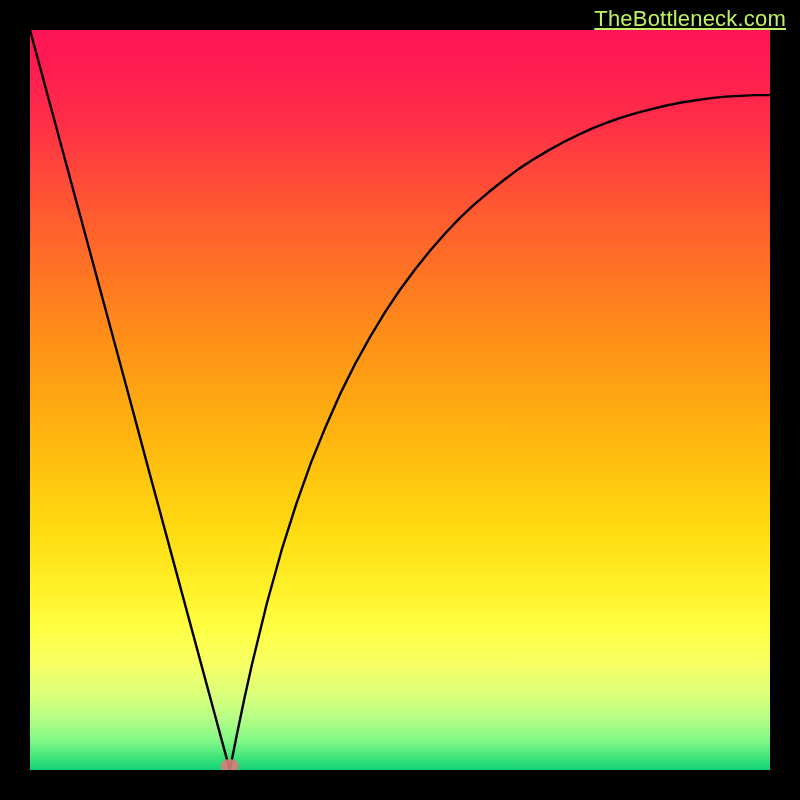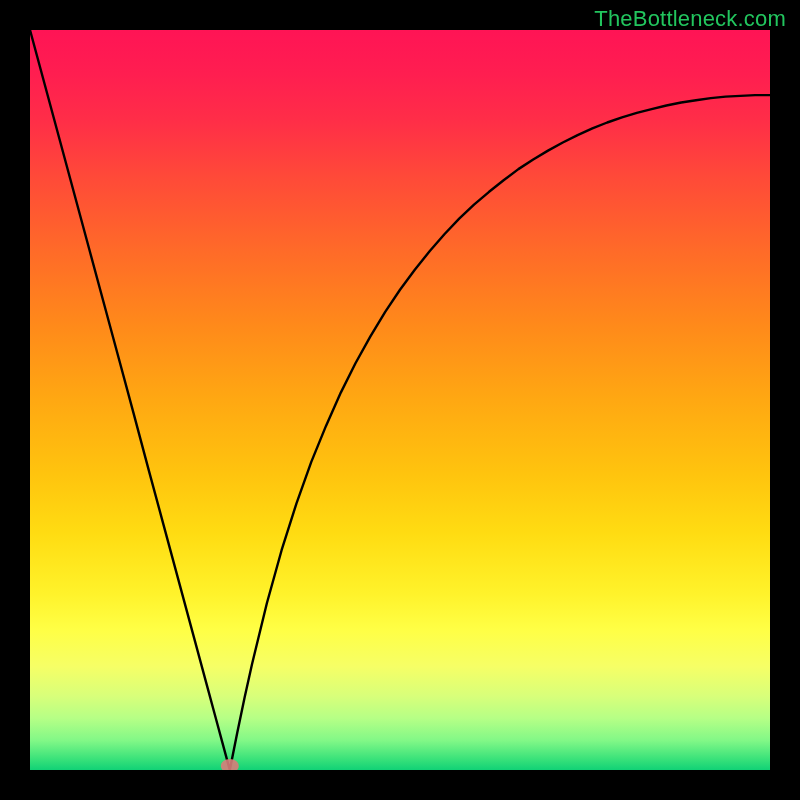--- a/index.html
+++ b/index.html
@@ -21,25 +21,26 @@
     position: absolute;
     left: 30px;
     top: 30px;
     width: 740px;
     height: 740px;
   }
   .watermark {
     position: absolute;
     top: 6px;
     right: 14px;
-    color: #22c55e;
+    color: #bef264;
     font-size: 22px;
     font-weight: 500;
     letter-spacing: 0.2px;
     font-family: Arial, Helvetica, sans-serif;
+    text-decoration: underline;
   }
   svg { display: block; }
 </style>
 </head>
 <body>
 
 <div class="frame">
   <div class="plot-area">
     <svg id="chart-svg" width="740" height="740" viewBox="0 0 740 740">
       <defs>

